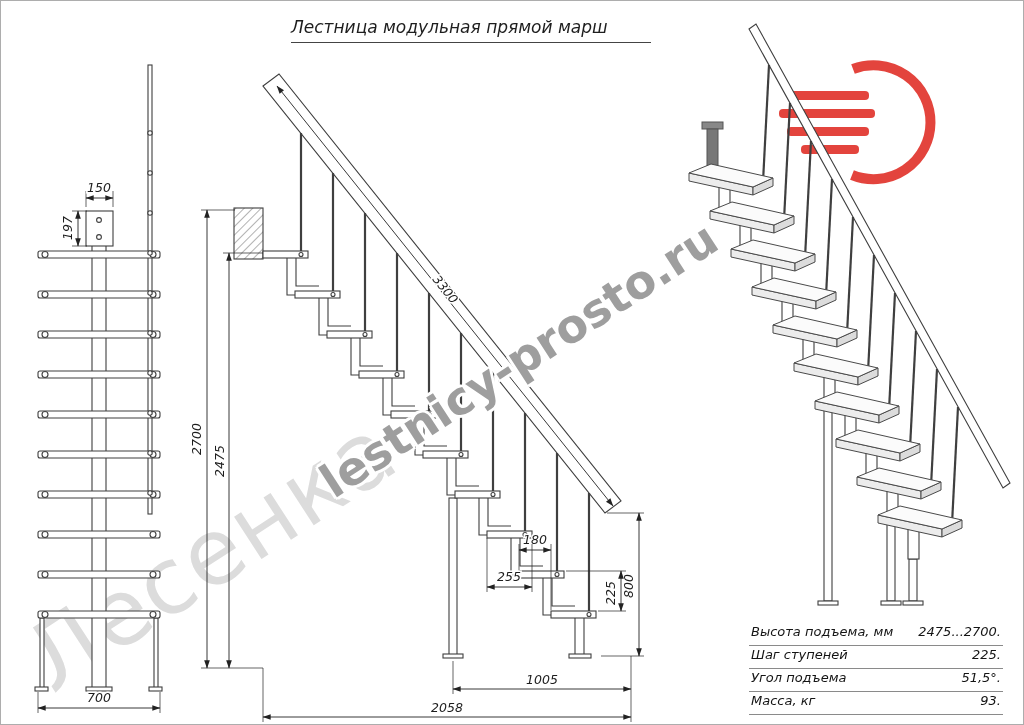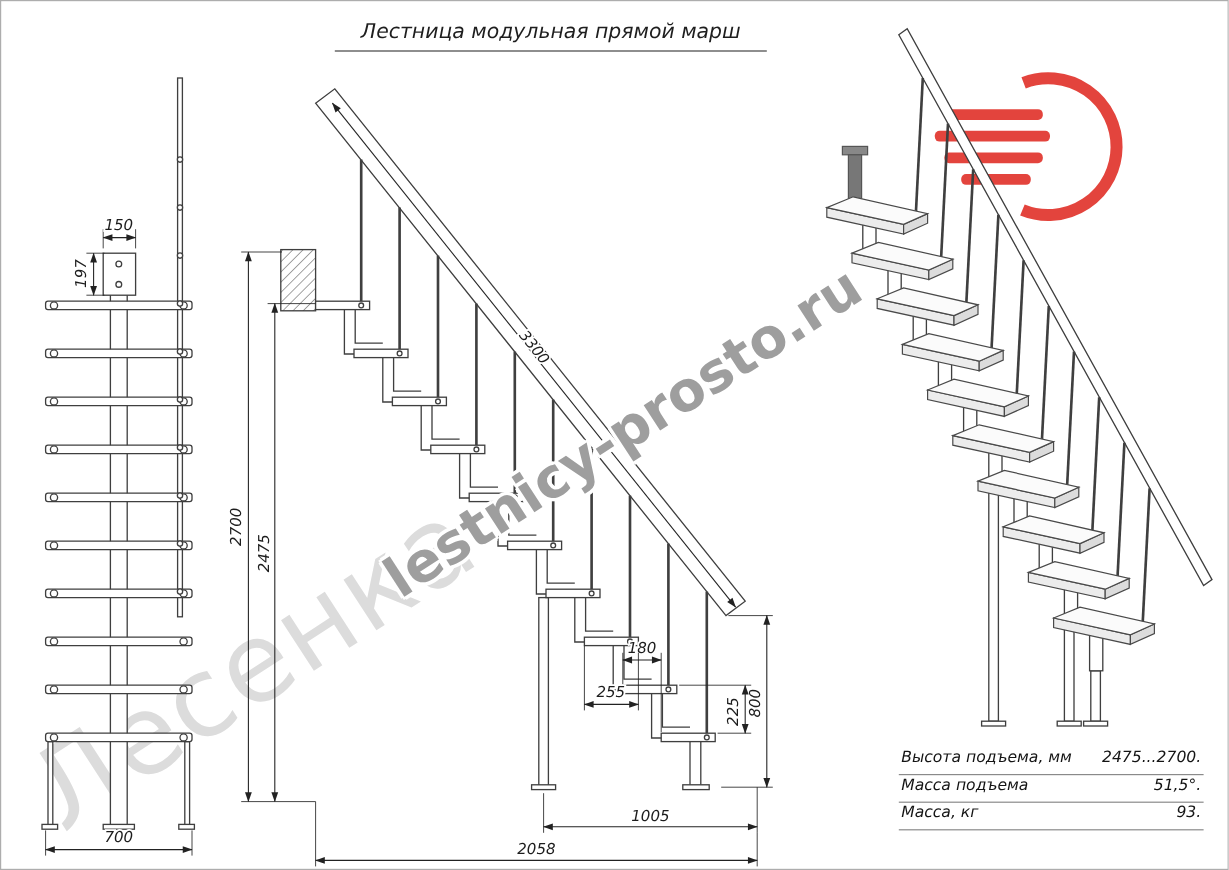--- a/index.html
+++ b/index.html
@@ -18,21 +18,21 @@
   #drawing{position:absolute;left:0;top:0;z-index:2;}
   .ln{stroke:#3f3f3f;fill:none;stroke-width:1.1;}
   .fw{fill:#fff;stroke:#3f3f3f;stroke-width:1.1;}
   .st{stroke:#4a4a4a;stroke-width:1;}
   .bal{stroke:#3f3f3f;stroke-width:2.2;}
   .dimline{stroke:#222;stroke-width:0.9;fill:none;}
   .ext{stroke:#222;stroke-width:0.7;}
   .dim{font:italic 12.5px "DejaVu Sans",sans-serif;fill:#1d1d1d;text-anchor:middle;
        paint-order:stroke;stroke:#fff;stroke-width:3px;}
   
-  #title{position:absolute;left:278px;top:16px;width:360px;z-index:4;text-align:center;
+  #title{position:absolute;left:290px;top:16px;width:360px;z-index:4;
          font:italic 17px "DejaVu Sans",sans-serif;color:#1e1e1e;
          border-bottom:1px solid #444;padding-bottom:5px;}
   
   #specs{position:absolute;left:748px;top:622px;width:254px;z-index:4;}
   .spec-row{display:flex;justify-content:space-between;border-bottom:1px solid #8a8a8a;
             font:italic 13px "DejaVu Sans",sans-serif;color:#141414;padding:1px 2px 6px;}
   .spec-val{text-align:right;}
 </style>
 </head>
 <body>
@@ -318,21 +318,25 @@
   <div class="wm-site">lestnicy-prosto.ru</div>
 
   <div id="title">Лестница модульная прямой марш</div>
 
   <div id="specs">
     <div class="spec-row">
       <span>Высота подъема, мм</span>
       <span class="spec-val">2475...2700.</span>
     </div>
     <div class="spec-row">
-      <span>Масса подъема</span>
+      <span>Шаг ступеней</span>
+      <span class="spec-val">225.</span>
+    </div>
+    <div class="spec-row">
+      <span>Угол подъема</span>
       <span class="spec-val">51,5°.</span>
     </div>
     <div class="spec-row">
       <span>Масса, кг</span>
       <span class="spec-val">93.</span>
     </div>
   </div>
 </div>
 
 </body></html>

